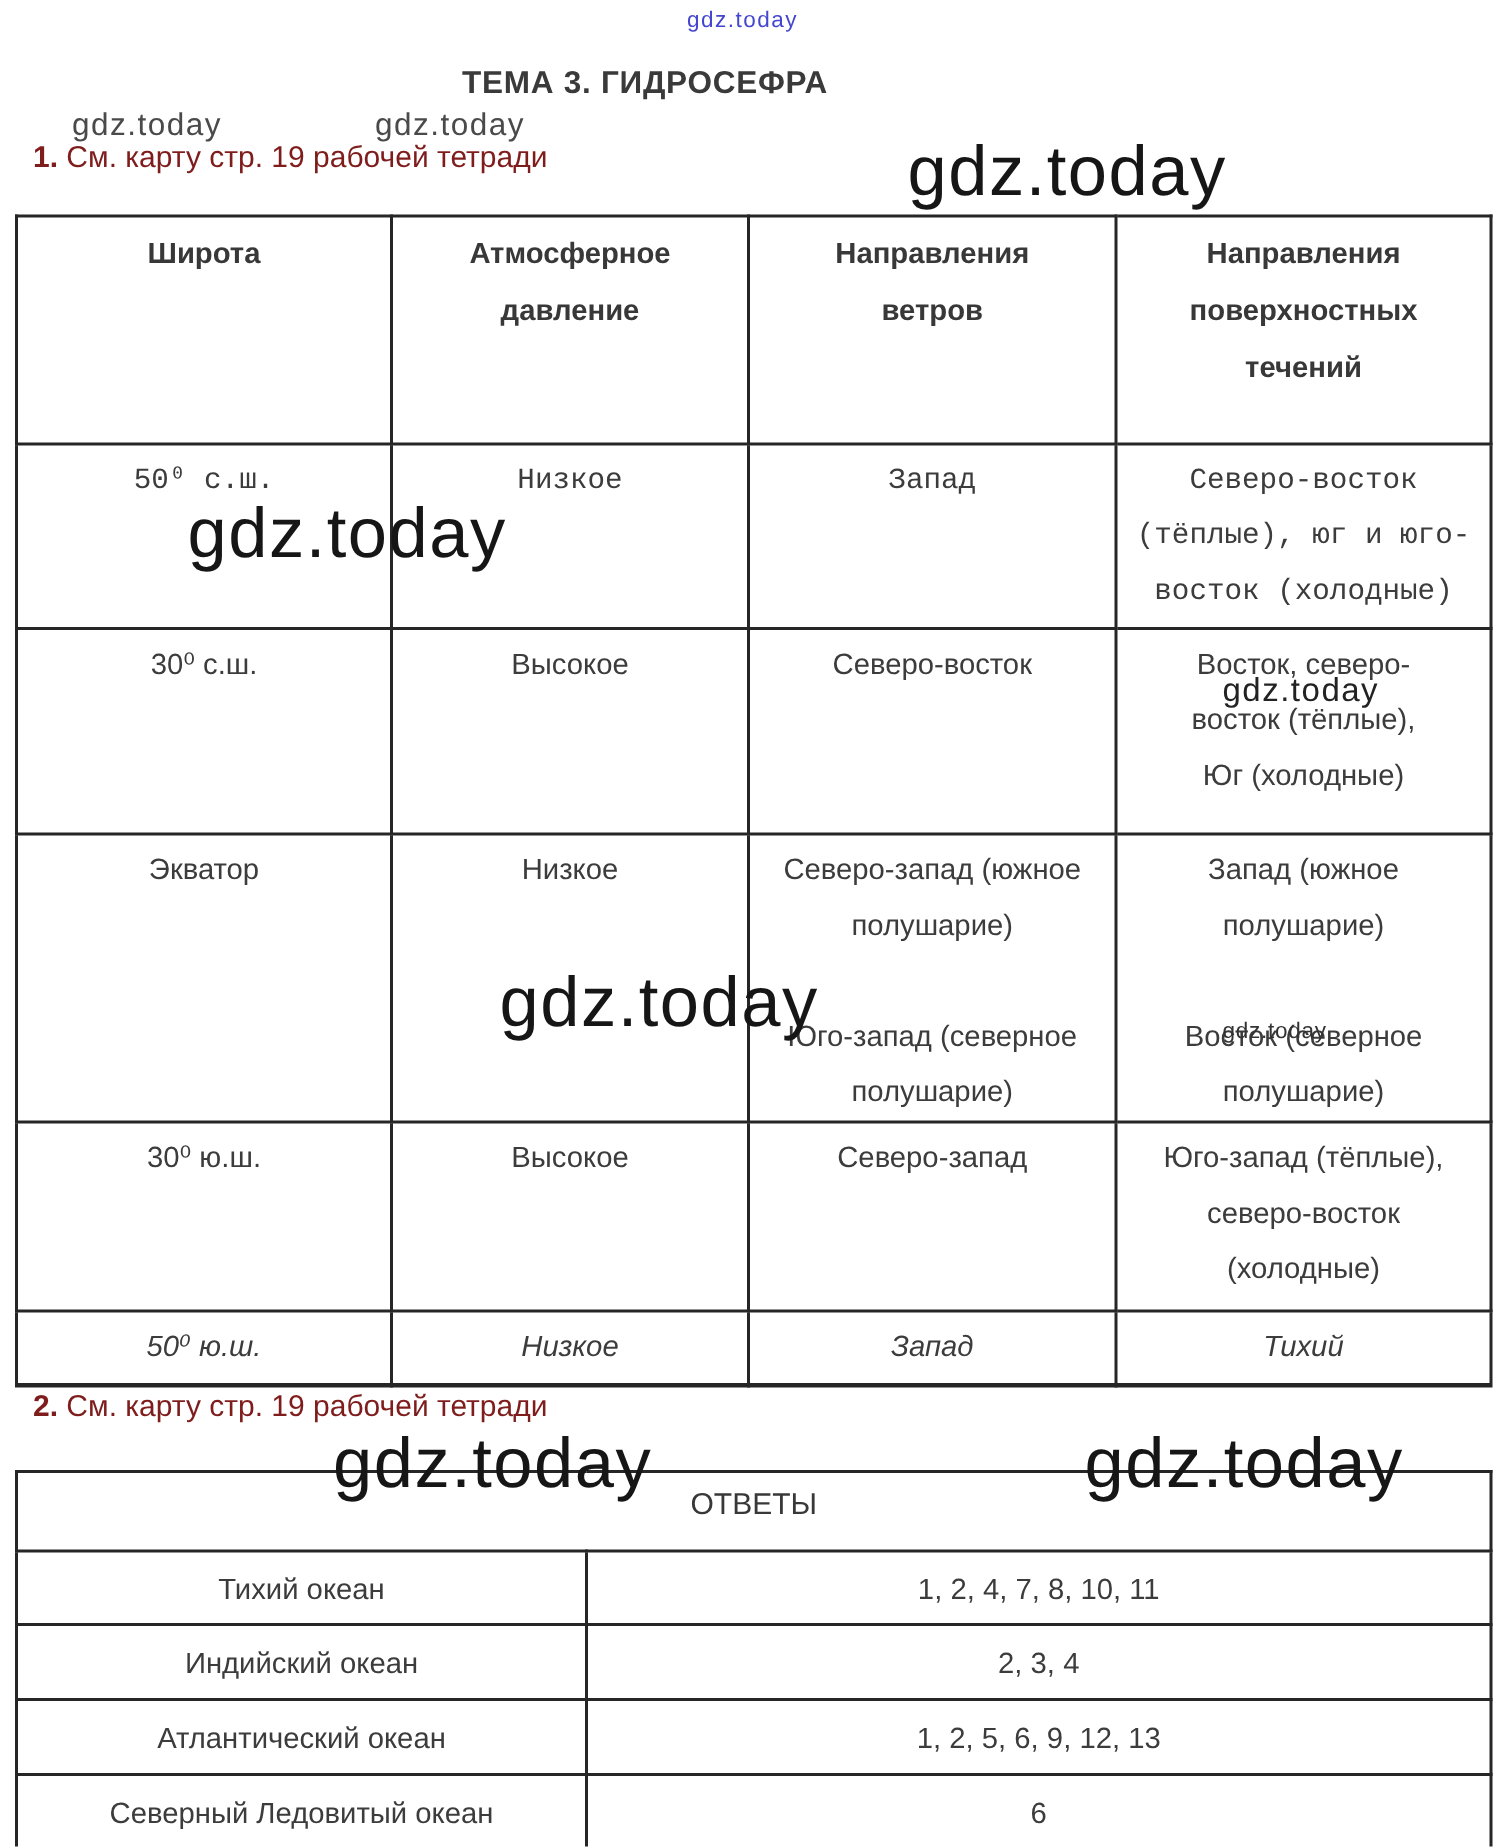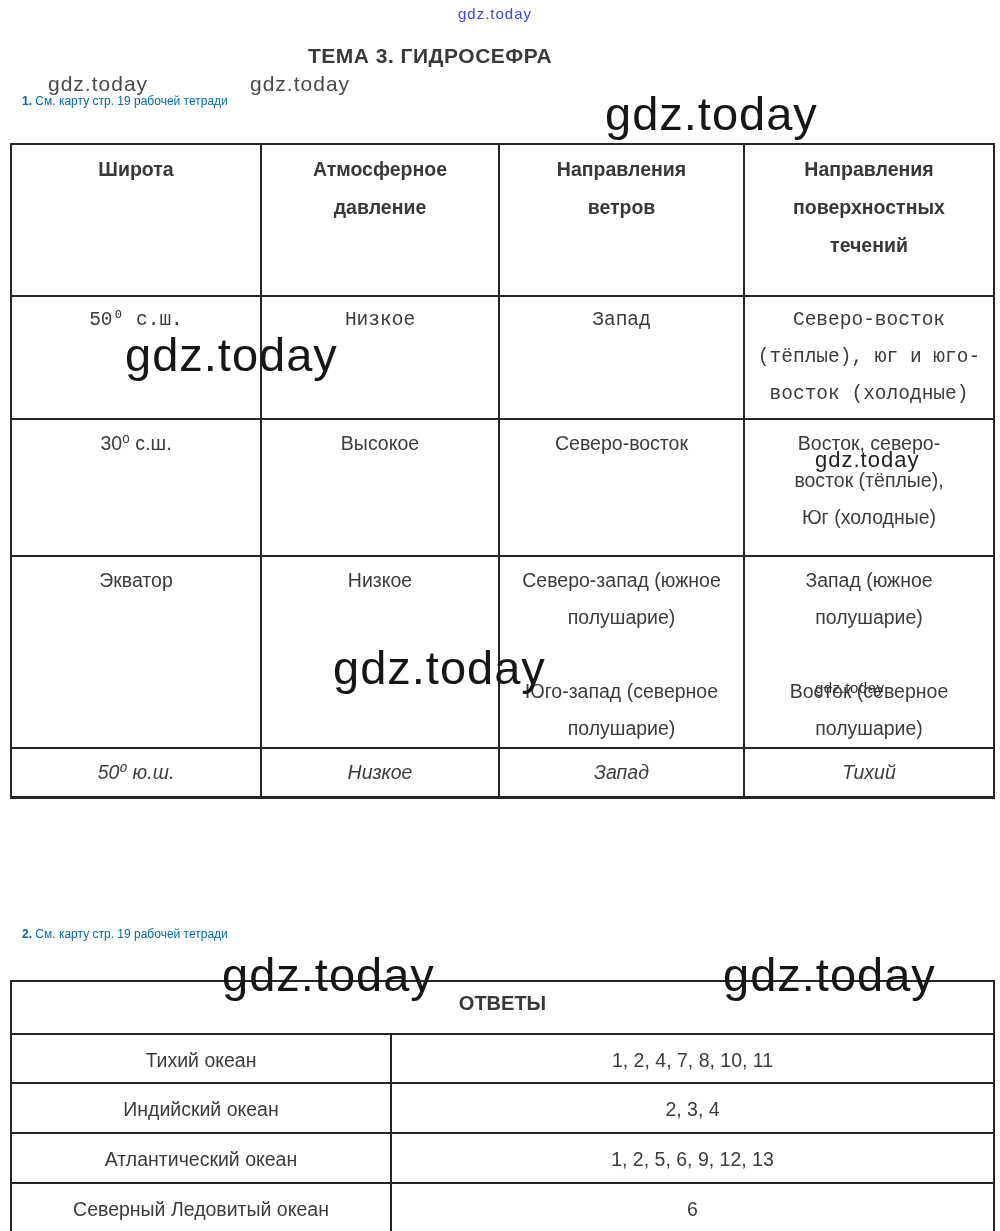--- a/index.html
+++ b/index.html
@@ -13,21 +13,21 @@
   }
   .abs{position:absolute;}
 
   
   .page-title{
     top:44px;left:0;width:860px;
     text-align:center;
     font-weight:bold;font-size:21px;letter-spacing:.5px;
     color:#3a3a3a;
   }
-  .item-line{font-size:12px;color:#0369a1;}
+  .item-line{font-size:20px;color:#7f1d1d;}
   .item-line .num{font-weight:bold;}
   #item1{left:22px;top:94px;}
   #item2{left:22px;top:927px;}
 
   
   .wm{
     font-family:Liberation Sans, sans-serif;
     font-weight:200;
     color:#161616;
     letter-spacing:1px;
@@ -67,21 +67,21 @@
   #table1 td{line-height:37px;}
   .t1-head{height:152px;}
   .t1-r0{height:123px;font-family:Liberation Mono, monospace;}
   .t1-r1{height:137px;}
   .t1-r2{height:176px;}
   .t1-r2 td{line-height:34px;}
   .t1-r3{height:126px;}
   .t1-r4{height:49px;font-style:italic;}
 
   #table2{left:10px;top:980px;width:983px;border-bottom:3px solid #262626;}
-  #table2 th{font-weight:bold;font-size:20px;line-height:34px;height:47px;padding-top:4px;color:#383838;}
+  #table2 th{font-weight:normal;font-size:20px;line-height:34px;height:47px;padding-top:4px;color:#383838;}
   #table2 td{line-height:36px;padding-top:7px;}
   .t2-r0{height:49px;}
   .t2-r{height:50px;}
 </style>
 </head>
 <body>
 
 <div class="abs wm wm-top">gdz.today</div>
 <div class="abs wm wm-gray" id="wm-sub1">gdz.today</div>
 <div class="abs wm wm-gray" id="wm-sub2">gdz.today</div>
@@ -140,20 +140,28 @@
 полушарие)
 
 Юго-запад (северное
 полушарие)</td>
     <td>Запад (южное
 полушарие)
 
 Восток (северное
 полушарие)</td>
   </tr>
+  <tr class="t1-r3">
+    <td>30⁰ ю.ш.</td>
+    <td>Высокое</td>
+    <td>Северо-запад</td>
+    <td>Юго-запад (тёплые),
+северо-восток
+(холодные)</td>
+  </tr>
   <tr class="t1-r4">
     <td>50⁰ ю.ш.</td>
     <td>Низкое</td>
     <td>Запад</td>
     <td>Тихий</td>
   </tr>
 </tbody>
   </table>
 
 <table class="abs" id="table2">

